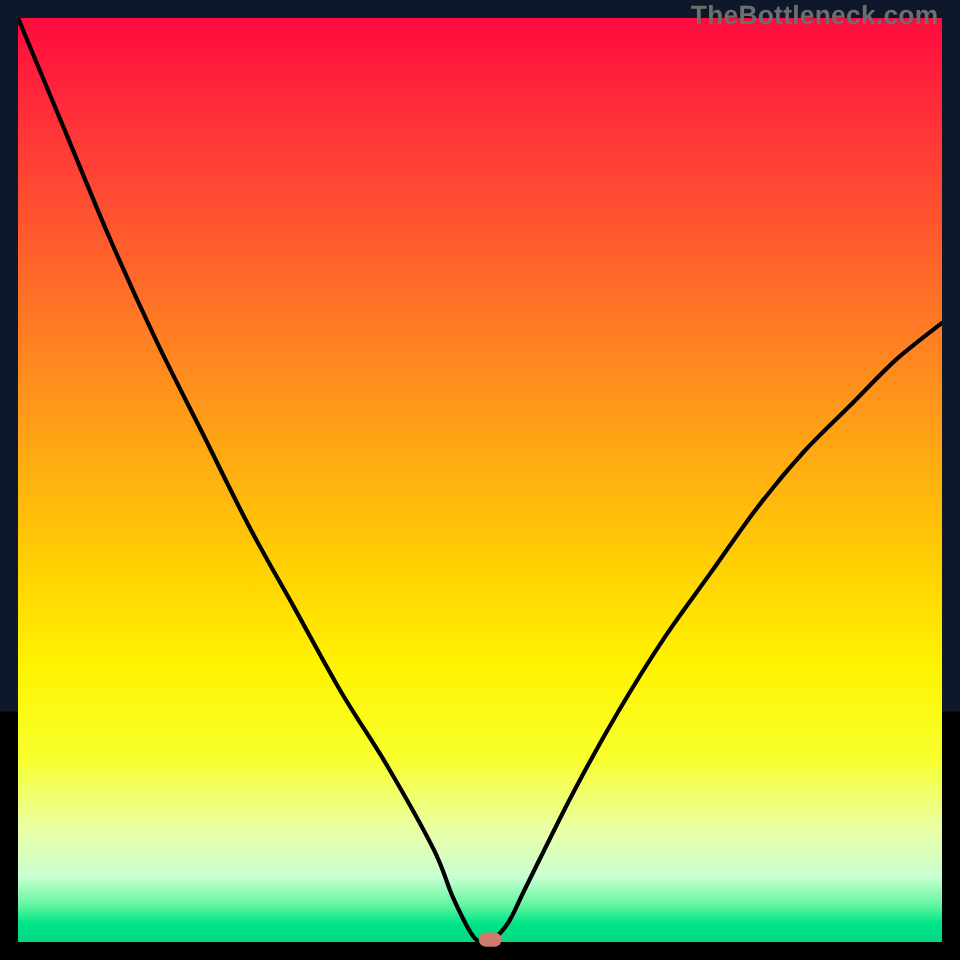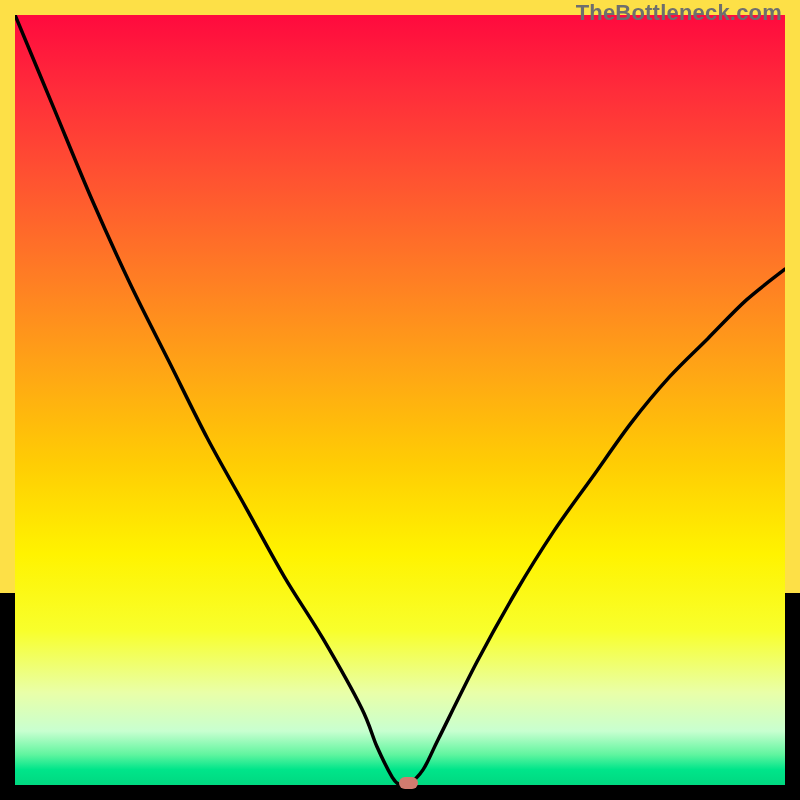--- a/index.html
+++ b/index.html
@@ -1,21 +1,21 @@
 <!DOCTYPE html>
 <html><head>
 <meta charset="utf-8">
 <style>
   * { margin: 0; padding: 0; box-sizing: border-box; }
   html, body { width: 800px; height: 800px; overflow: hidden; background: #000; }
   .frame {
     position: relative;
     width: 800px;
     height: 593px;
-    background: #fde047;
+    background: #0f172a;
   }
   .plot-area {
     position: absolute;
     left: 15px;
     top: 15px;
     width: 770px;
     height: 770px;
     background: linear-gradient(to bottom,
       #ff0a3e 0%,
       #ff2d3a 10%,

